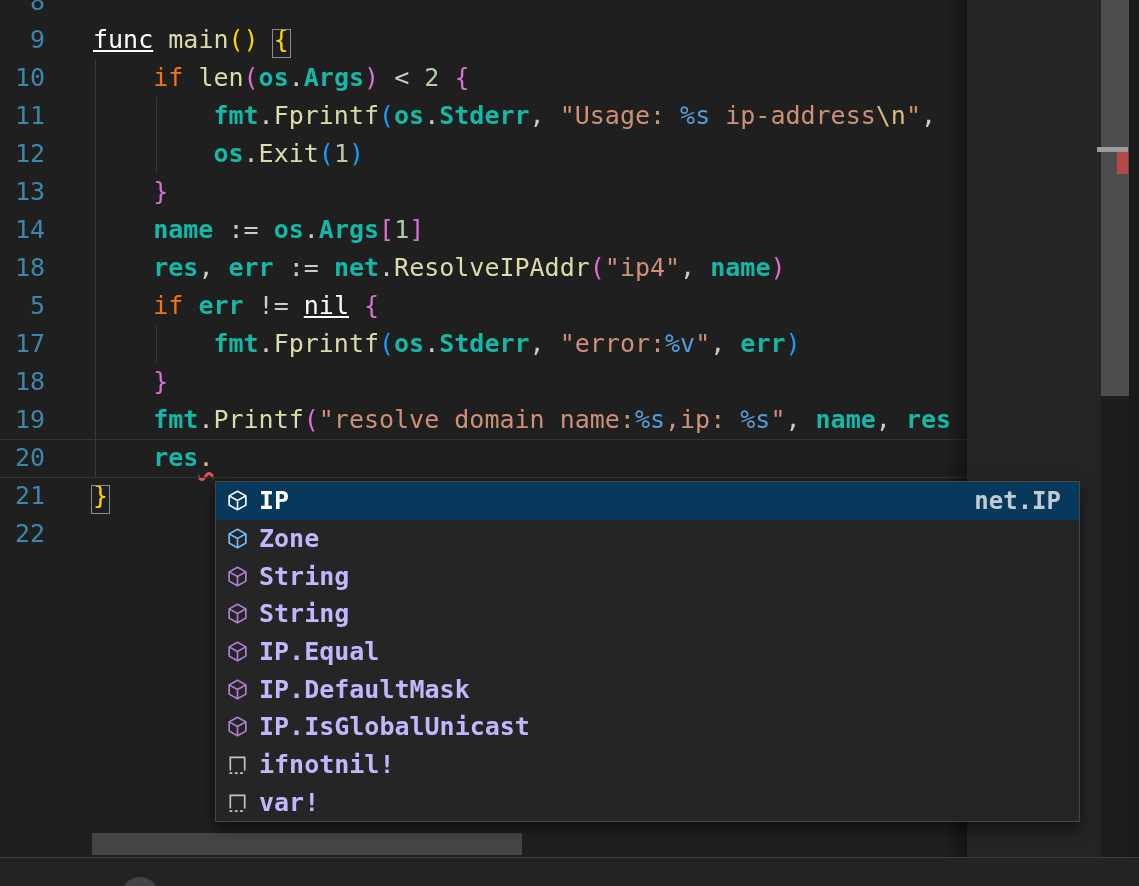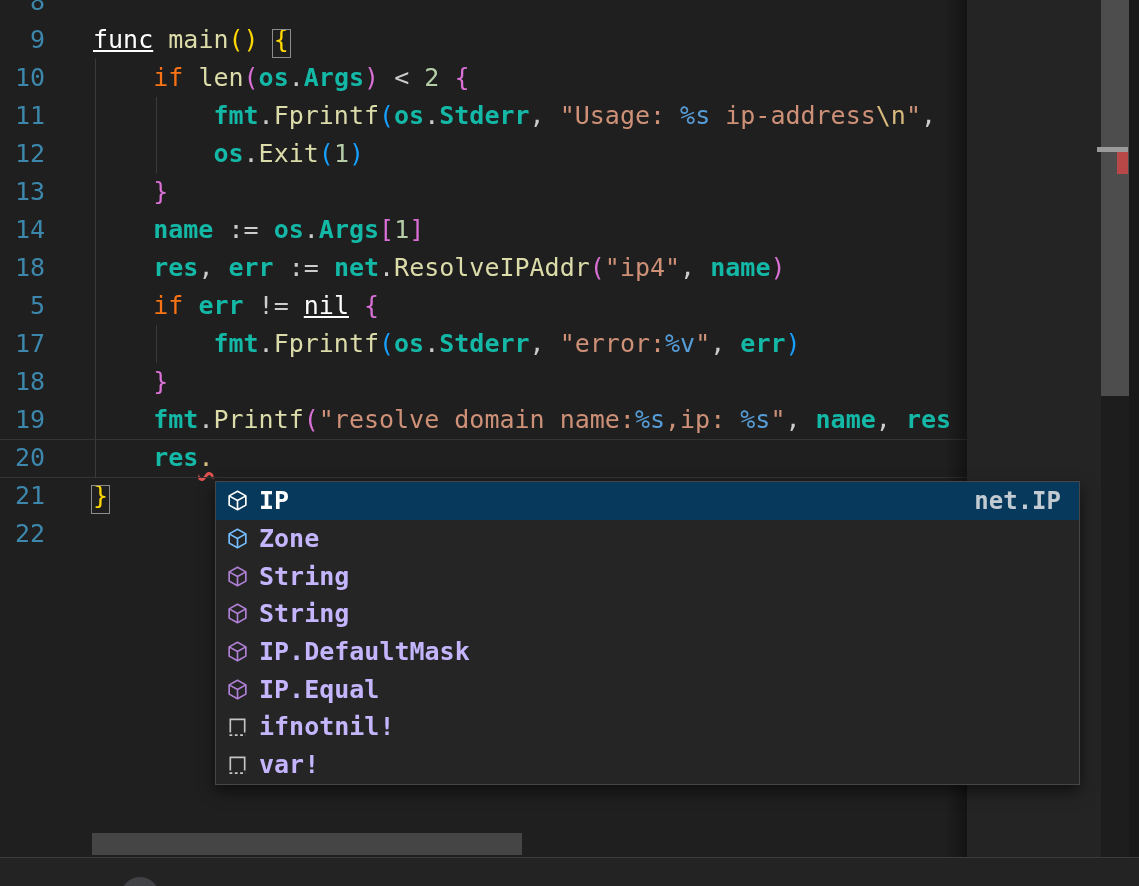--- a/index.html
+++ b/index.html
@@ -186,30 +186,39 @@
       </span>
       <span class="sg-label">String</span>
     </div>
     <div class="sg-row">
       <span class="sg-icon ic-purple">
         <svg viewBox="0 0 16 16" width="23" height="23" fill="none" stroke="currentColor" stroke-width="1.15" stroke-linejoin="round">
           <path d="M8 1.6 L13.8 4.8 V11.2 L8 14.4 L2.2 11.2 V4.8 Z"></path>
           <path d="M2.2 4.8 L8 8 L13.8 4.8 M8 8 V14.4"></path>
         </svg>
       </span>
+      <span class="sg-label">IP.Equal</span>
+    </div>
+    <div class="sg-row">
+      <span class="sg-icon ic-purple">
+        <svg viewBox="0 0 16 16" width="23" height="23" fill="none" stroke="currentColor" stroke-width="1.15" stroke-linejoin="round">
+          <path d="M8 1.6 L13.8 4.8 V11.2 L8 14.4 L2.2 11.2 V4.8 Z"></path>
+          <path d="M2.2 4.8 L8 8 L13.8 4.8 M8 8 V14.4"></path>
+        </svg>
+      </span>
       <span class="sg-label">IP.DefaultMask</span>
     </div>
     <div class="sg-row">
       <span class="sg-icon ic-purple">
         <svg viewBox="0 0 16 16" width="23" height="23" fill="none" stroke="currentColor" stroke-width="1.15" stroke-linejoin="round">
           <path d="M8 1.6 L13.8 4.8 V11.2 L8 14.4 L2.2 11.2 V4.8 Z"></path>
           <path d="M2.2 4.8 L8 8 L13.8 4.8 M8 8 V14.4"></path>
         </svg>
       </span>
-      <span class="sg-label">IP.Equal</span>
+      <span class="sg-label">IP.IsGlobalUnicast</span>
     </div>
     <div class="sg-row">
       <span class="sg-icon ic-gray">
         <svg viewBox="0 0 16 16" width="23" height="23" fill="none" stroke="currentColor" stroke-width="1.15">
           <path d="M3 12.2 V3 H13 V12.2"></path>
           <line x1="2.4" y1="14" x2="13.6" y2="14" stroke-dasharray="2 1.7"></line>
         </svg>
       </span>
       <span class="sg-label">ifnotnil!</span>
     </div>

